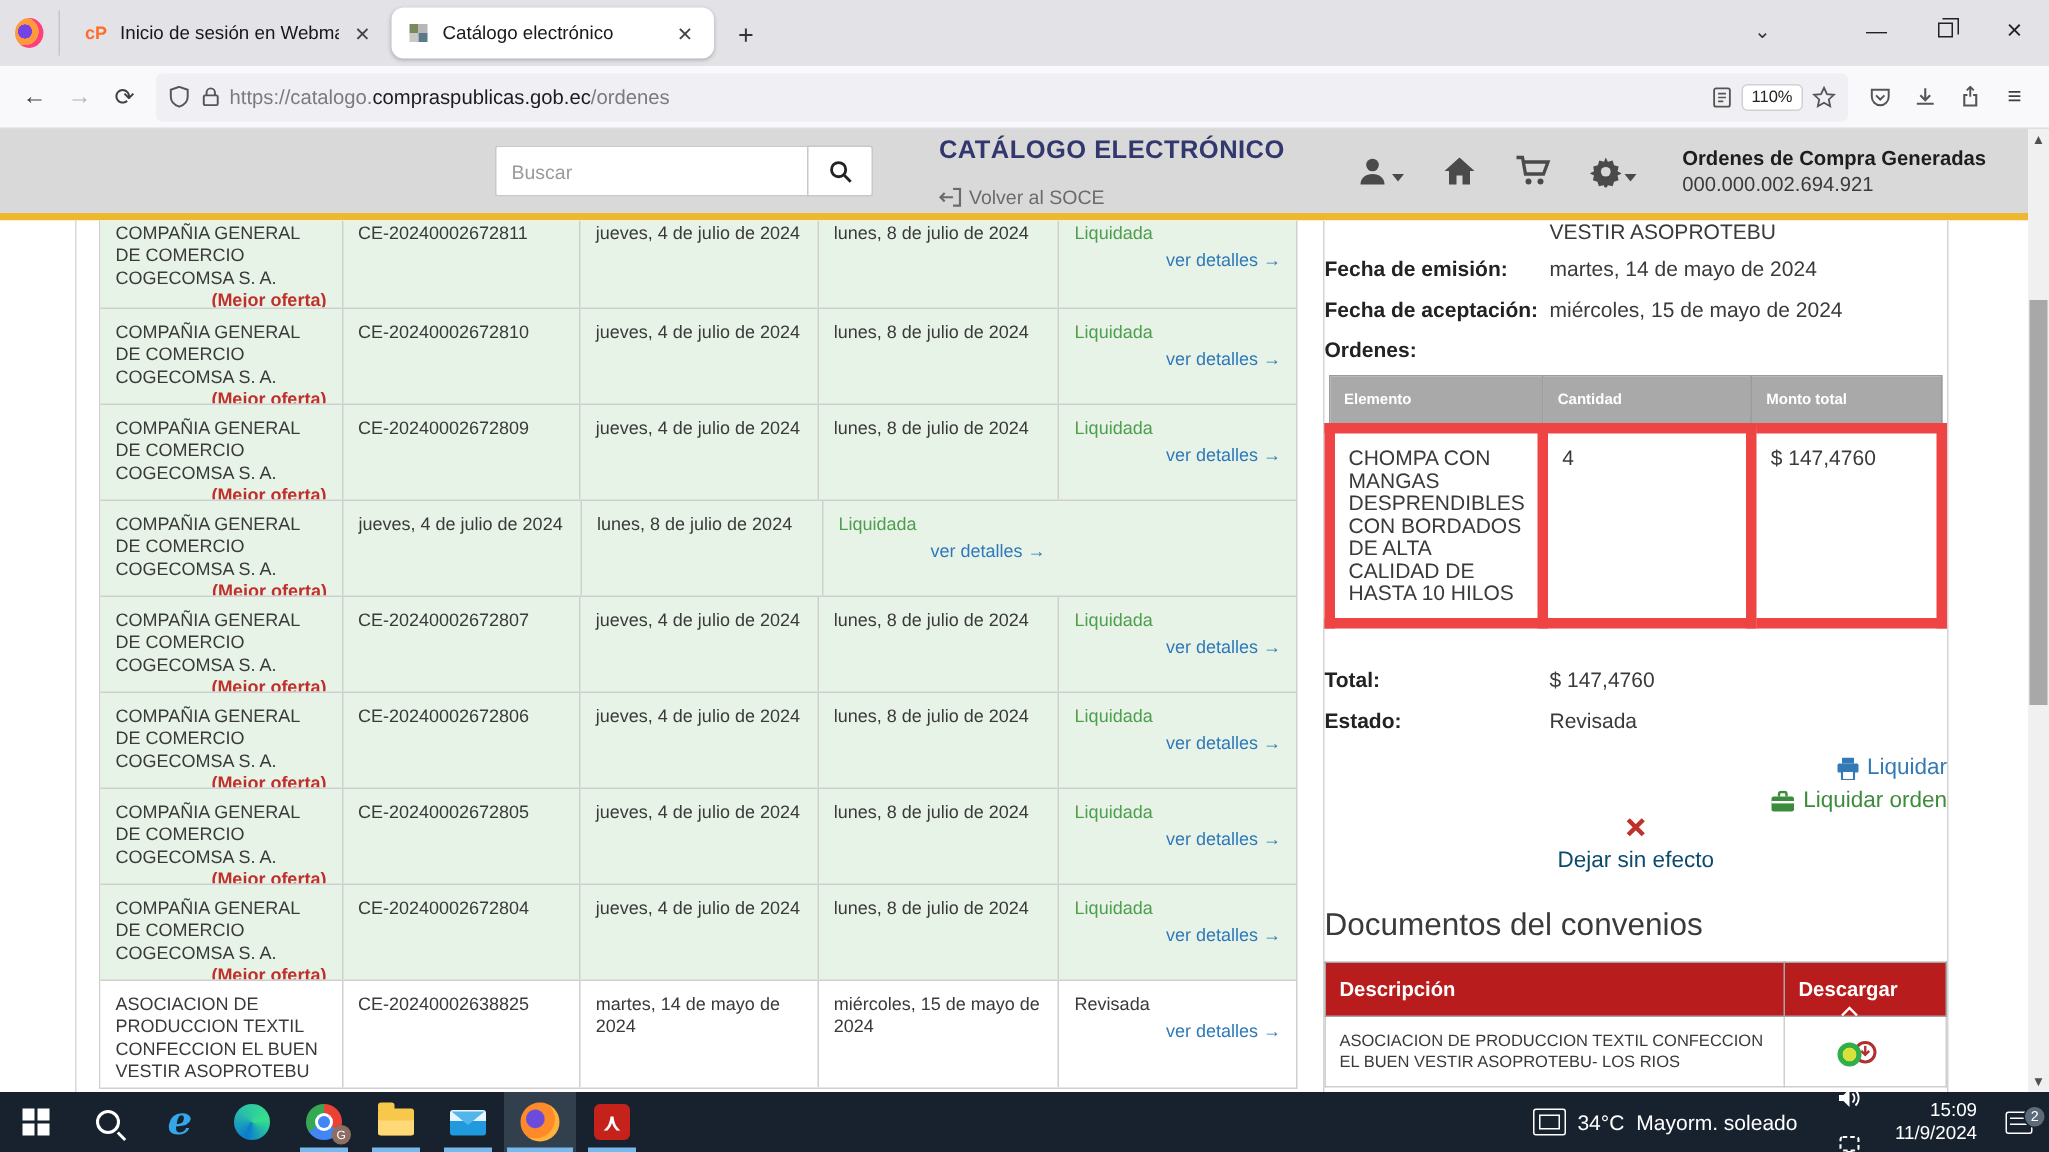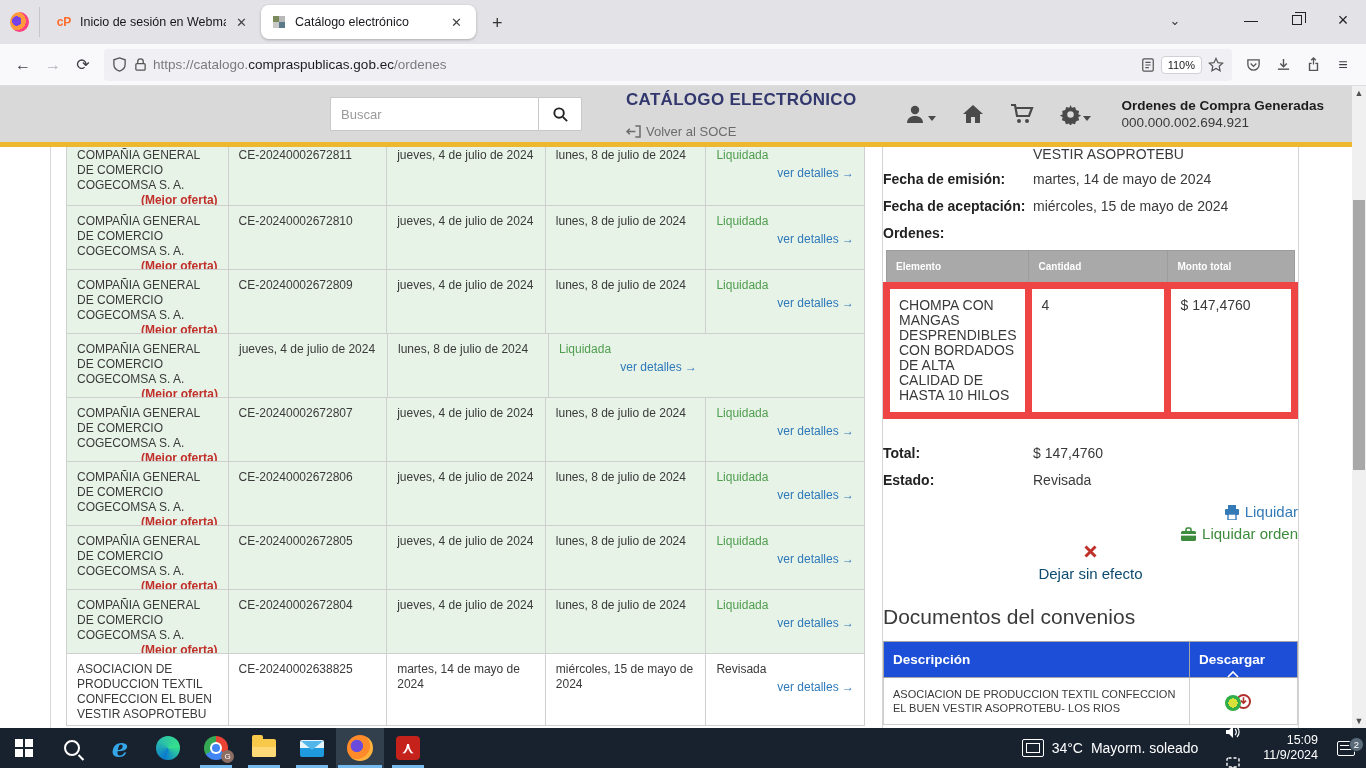--- a/index.html
+++ b/index.html
@@ -93,21 +93,21 @@
   .items-table th { background:#a9a9a9; color:#fff; font-size:10px; text-align:left; padding:10px 9px; border:1px solid #9c9c9c; font-weight:bold; }
   .items-table td { border:7px solid #ef4444; padding:9px; font-size:14px; line-height:15px; vertical-align:top; color:#3a3a3a; }
   .tot-block { margin-top:24px; }
   .actions { margin-top:10px; text-align:right; }
   .action-link { display:flex; justify-content:flex-end; align-items:center; gap:5px; font-size:15px; line-height:22px; cursor:pointer; }
   .a-print { color:#337ab7; }
   .a-liq { color:#3d8b3d; }
   .a-void { color:#0c4a6e;flex-direction:column; }
   .docs-title { margin-top:20px; font-size:21px; color:#3a3a3a; font-weight:400; }
   .docs-table { width:100%; border-collapse:collapse; margin-top:12px; }
-  .docs-table th { background:#1d4ed8; color:#fff; font-size:13.5px; text-align:left; padding:10px 9px; border:1px solid #a6a6a6; font-weight:bold; }
+  .docs-table th { background:#b91c1c; color:#fff; font-size:13.5px; text-align:left; padding:10px 9px; border:1px solid #a6a6a6; font-weight:bold; }
   .docs-table td { border:1px solid #cfcfcf; padding:9px; font-size:11px; line-height:14px; color:#3a3a3a; }
   .dl-circle { width:15px; height:15px; border:2px solid #b03030; border-radius:50%; display:flex; align-items:center; justify-content:center; margin:0 auto; color:#b03030; }
 
   
   .taskbar { position:absolute; left:0; bottom:0; width:1366px; height:40px; background:#18222f; display:flex; align-items:stretch; color:#fff; }
   .tb-slot { width:48px; display:flex; align-items:center; justify-content:center; position:relative; }
   .tb-slot.active-app { background:#32404e; }
   .run-line { position:absolute; bottom:0; left:8px; right:8px; height:3px; background:#76b9ed; }
   .tb-slot.active-app .run-line { left:2px; right:2px; }
   .start-grid { width:18px; height:18px; display:grid; grid-template-columns:8px 8px; grid-template-rows:8px 8px; gap:2px; }

